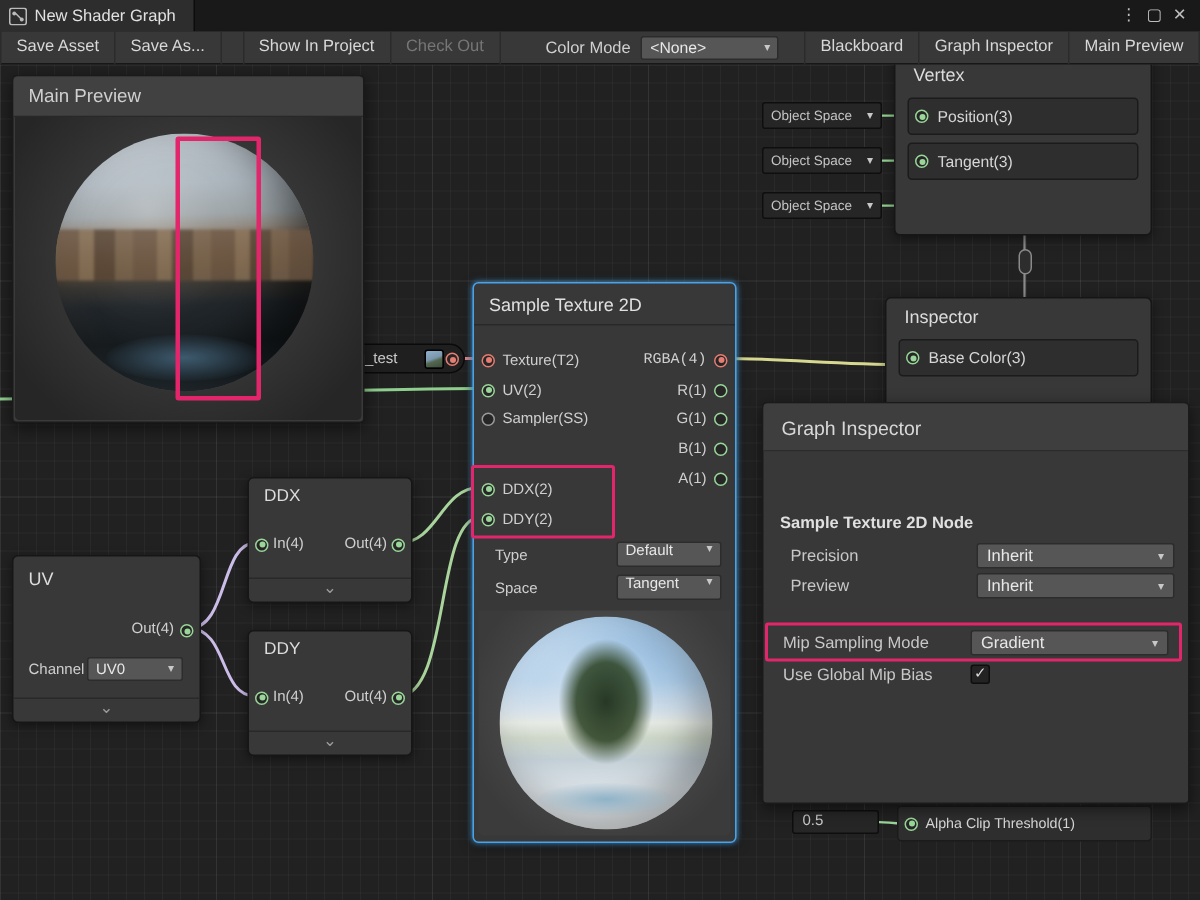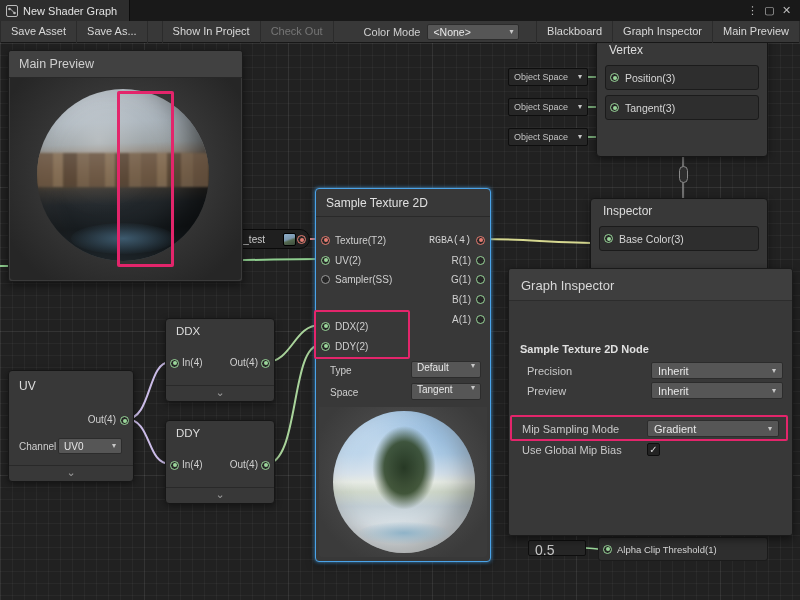--- a/index.html
+++ b/index.html
@@ -130,21 +130,21 @@
   .gr1{top:92px;} .gr2{top:112px;} .gr3{top:131px;margin-top:40px;} .gr4{top:150px;}
   .gi-row .gi-label { width:124px; font-size:11px; color:#c8c8c8; white-space:nowrap; overflow:hidden; }
   .gr3 .gi-label, .gr4 .gi-label { margin-left:-5px; width:125px; }
   .ctl-dd { width:132px; height:17px; background:#565656; border:1px solid #2c2c2c; border-radius:2px; display:flex; align-items:center; justify-content:space-between; padding:0 6px; font-size:11px; color:#e8e8e8; }
   .checkbox { width:13px; height:13px; background:#232323; border:1px solid #0e0e0e; border-radius:2px; text-align:center; font-size:10px; line-height:12px; color:#dadada; }
 
   
   .alpha-row { position:absolute; left:598px; top:537px; width:170px; height:24px; background:#2e2e2e; border:1px solid #1b1b1b; border-radius:3px; z-index:2; display:flex; align-items:center; }
   .alpha-row .port { position:absolute; left:4px; top:6.5px; }
   .alpha-row .vlabel { margin-left:18px; font-size:9.5px; color:#d6d6d6; white-space:nowrap; }
-  .alpha-val { position:absolute; left:528px; top:540px; width:58px; height:16px; background:#262626; border:1px solid #0e0e0e; border-radius:2px; z-index:2; font-size:14px; color:#c8c8c8; padding:1px 6px; }
+  .alpha-val { position:absolute; left:528px; top:540px; width:58px; height:16px; background:#262626; border:1px solid #0e0e0e; border-radius:2px; z-index:2; font-size:10px; color:#c8c8c8; padding:1px 6px; }
 
   
   .ann { position:absolute; border:3px solid #e3256b; border-radius:2px; z-index:5; }
   .ann1 { left:117px; top:91px; width:57px; height:176px; }
   .ann2 { left:314px; top:310px; width:96px; height:49px; border-width:2px; }
   .ann3 { left:510px; top:415px; width:278px; height:26px; border-width:2px; }
 </style>
 </head>
 <body>
 

